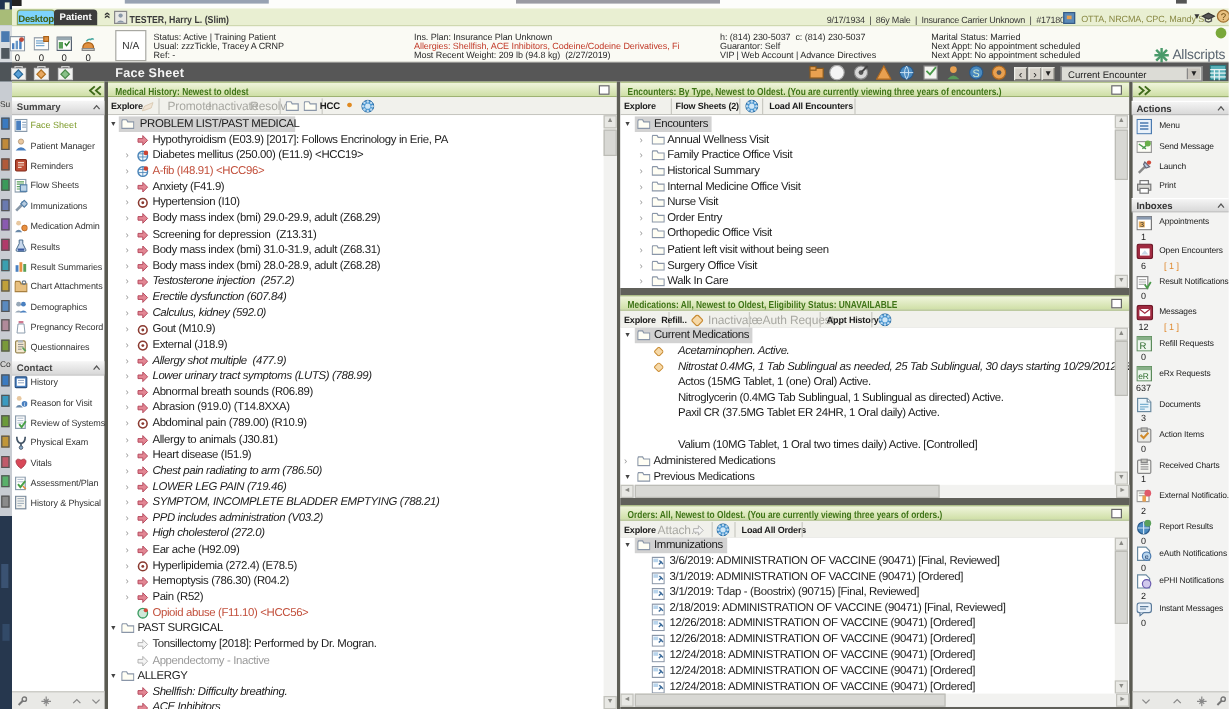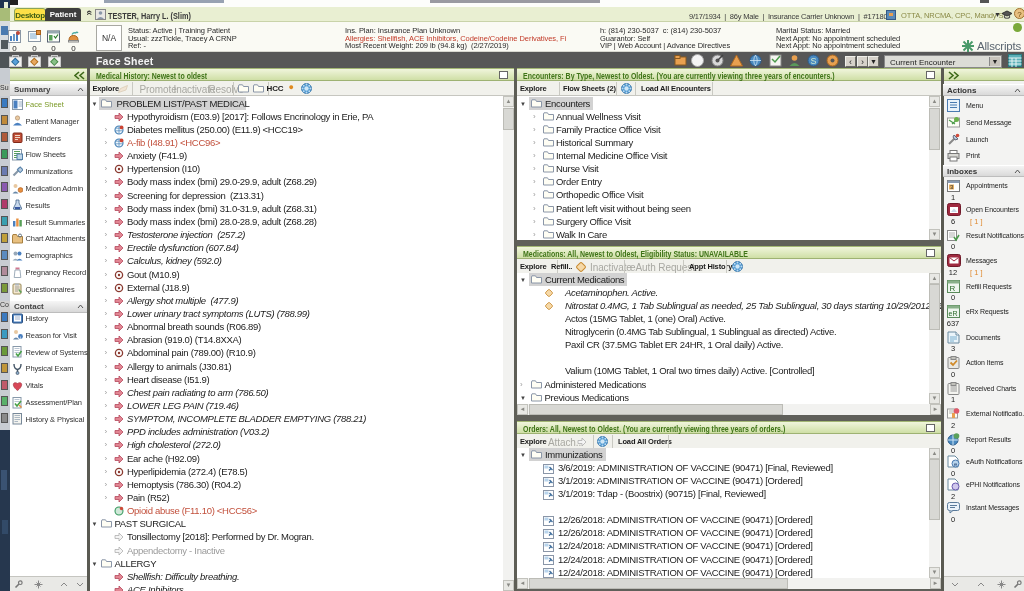--- a/index.html
+++ b/index.html
@@ -89,21 +89,21 @@
 </defs>
 </svg>
 
 <div class="ab" id="topstrip"></div>
 <div class="ab" style="left:8px;top:0;width:10px;height:5px;background:#222;"></div>
 <div class="ab" style="left:104px;top:0;width:120px;height:2.5px;background:#98a2b2;"></div>
 <div class="ab" style="left:430px;top:0;width:170px;height:2.5px;background:#9a9aa2;"></div>
 <div class="ab" style="left:980px;top:0;width:9px;height:3px;background:#555;"></div>
 
 <div class="ab" id="tabrow"></div>
-<div class="tab" style="left:14px;width:32px;background:#fde047;border:1px solid #8aa45c;color:#3f5e15;letter-spacing:-0.3px;">Desktop</div>
+<div class="tab" style="left:14px;width:32px;background:#7dd3fc;border:1px solid #8aa45c;color:#3f5e15;letter-spacing:-0.3px;">Desktop</div>
 <div class="tab" style="left:45px;width:36px;background:#3d3d3d;color:#fff;">Patient</div>
 <div class="ab" style="left:84px;top:10px;width:11px;height:11px;color:#333;font-size:10px;font-weight:bold;transform:rotate(90deg);">«</div>
 <div class="ab" style="left:95px;top:9px;width:11px;height:11px;background:#e8e8e4;border:1px solid #888;">
     <svg width="9" height="9" style="position:absolute;left:0px;top:0px;">
       <circle cx="4.5" cy="3" r="1.8" fill="#8a98a8"></circle>
       <path d="M1 9 Q4.5 5 8 9 Z" fill="#8a98a8"></path>
     </svg>
   </div>
 <div class="ab nw" style="left:108px;top:11px;font-size:8.5px;font-weight:bold;color:#3a3a3a;transform:scaleX(0.86);transform-origin:0 0;">TESTER, Harry L. (Slim)</div>
 <div class="ab nw" style="left:689px;top:11.5px;font-size:7.5px;letter-spacing:-0.2px;color:#3a3a3a;">9/17/1934&nbsp; | &nbsp;86y Male&nbsp; | &nbsp;Insurance Carrier Unknown&nbsp; | &nbsp;#17180</div>
@@ -697,20 +697,26 @@
         <use href="#vacc"></use>
       </svg>
       <span style="position:absolute;left:41px;top:0;">3/1/2019: ADMINISTRATION OF VACCINE (90471) [Ordered]</span>
     </div>
 <div class="tr" style="top:39.7px;left:0;width:100%;">
       <svg class="svgic" style="left:26px;top:1.5px;" width="11" height="11">
         <use href="#vacc"></use>
       </svg>
       <span style="position:absolute;left:41px;top:0;">3/1/2019: Tdap - (Boostrix) (90715) [Final, Reviewed]</span>
     </div>
+<div class="tr" style="top:52.7px;left:0;width:100%;">
+      <svg class="svgic" style="left:26px;top:1.5px;" width="11" height="11">
+        <use href="#vacc"></use>
+      </svg>
+      <span style="position:absolute;left:41px;top:0;">2/18/2019: ADMINISTRATION OF VACCINE (90471) [Final, Reviewed]</span>
+    </div>
 <div class="tr" style="top:65.8px;left:0;width:100%;">
       <svg class="svgic" style="left:26px;top:1.5px;" width="11" height="11">
         <use href="#vacc"></use>
       </svg>
       <span style="position:absolute;left:41px;top:0;">12/26/2018: ADMINISTRATION OF VACCINE (90471) [Ordered]</span>
     </div>
 <div class="tr" style="top:78.9px;left:0;width:100%;">
       <svg class="svgic" style="left:26px;top:1.5px;" width="11" height="11">
         <use href="#vacc"></use>
       </svg>

